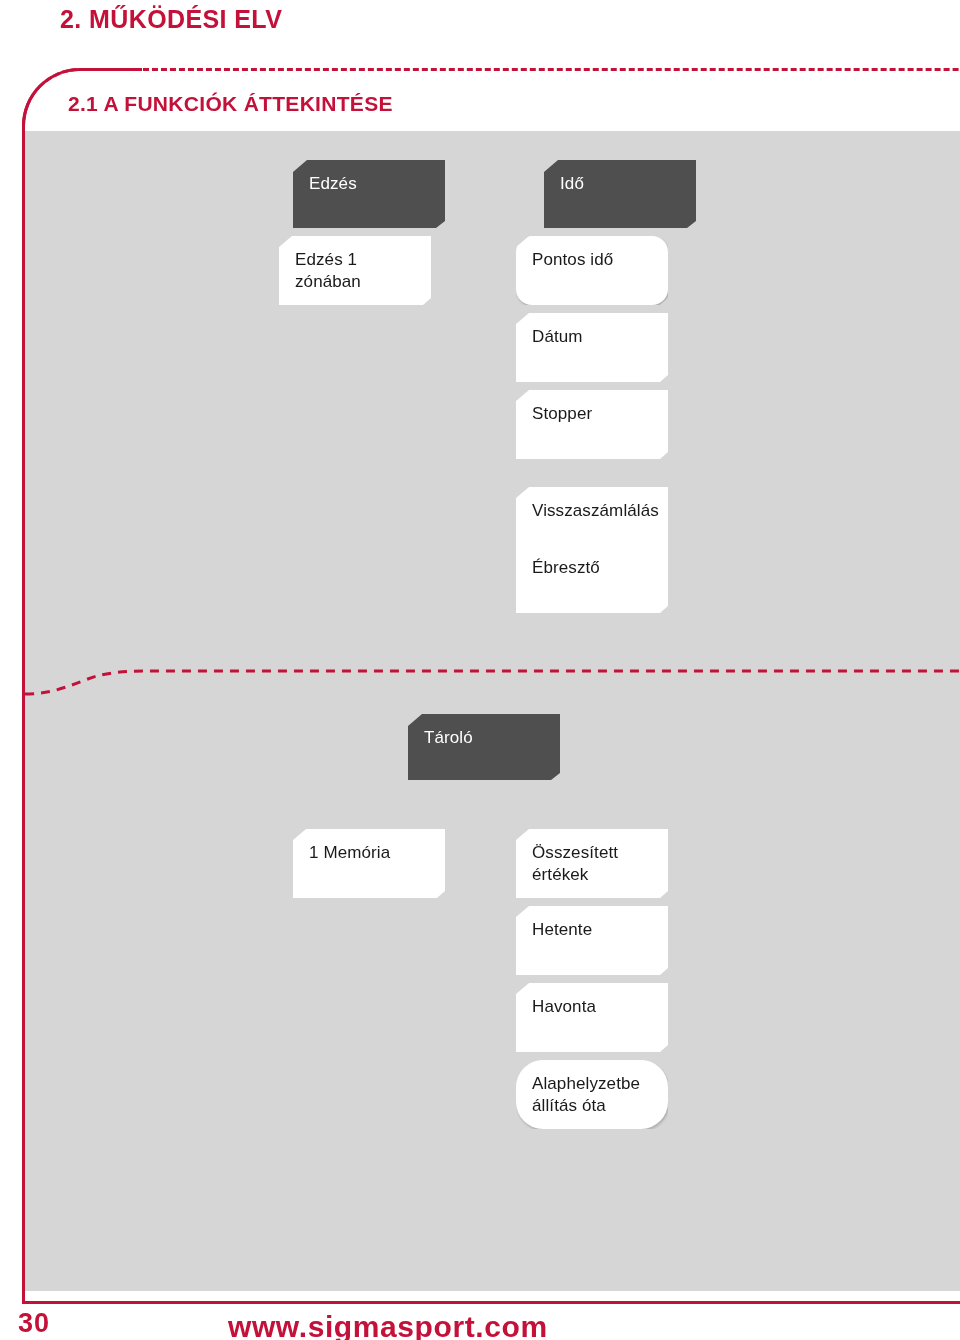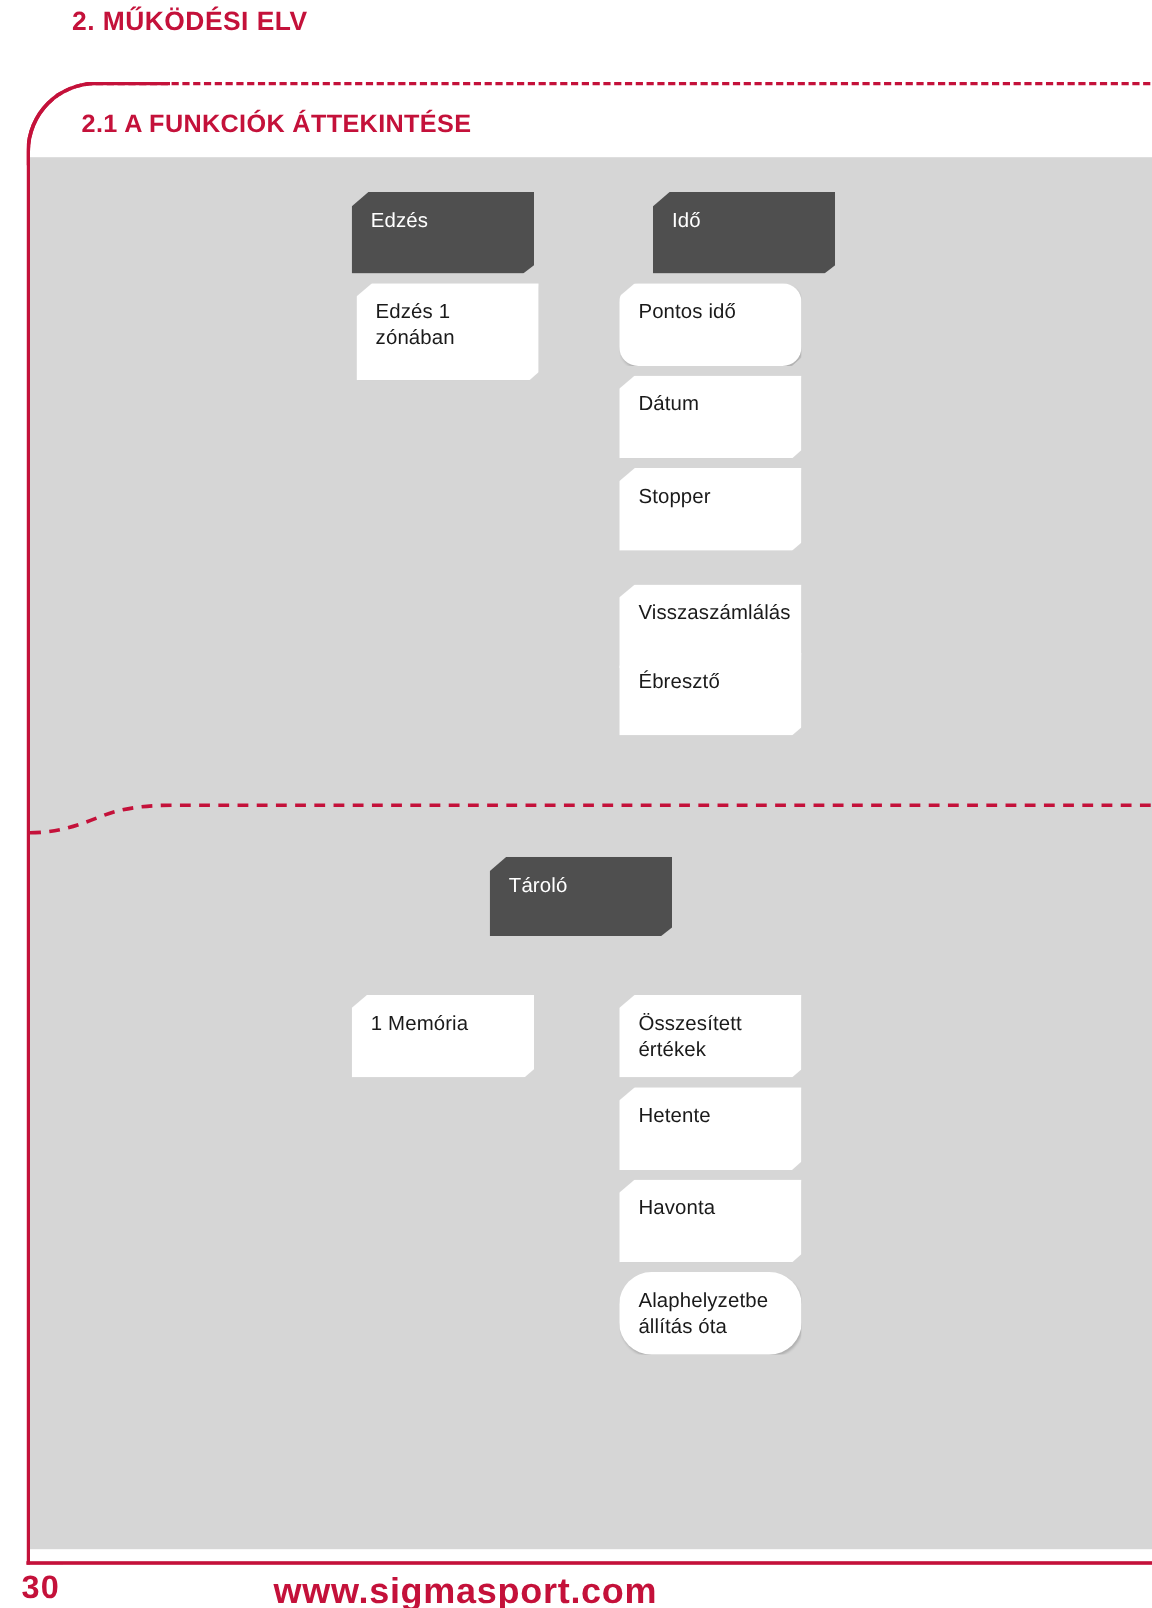--- a/index.html
+++ b/index.html
@@ -14,21 +14,21 @@
     overflow: hidden;
     font-family: "Liberation Sans", sans-serif;
     -webkit-font-smoothing: antialiased;
   }
 
   
   .chapter-title {
     position: absolute;
     left: 60px;
     top: 5px;
-    font-size: 22px;
+    font-size: 25px;
     font-weight: bold;
     letter-spacing: 0.4px;
     color: #c4113a;
     white-space: nowrap;
   }
 
   
   .panel-frame {
     position: absolute;
     left: 22px;
@@ -152,21 +152,21 @@
 <div class="gray-panel"></div>
 
 <div class="divider">
   <svg width="935" height="44" viewBox="0 0 935 44">
     <path d="M 0 42 C 34 42, 56 28, 72 24 C 88 20, 104 19, 120 19 L 935 19" fill="none" stroke="#c4113a" stroke-width="3" stroke-dasharray="9 7"></path>
   </svg>
 </div>
 
 <div id="boxes-layer">
     <div class="flow-box head" style="left: 293px; top: 160px; width: 152px; height: 68px;">Edzés</div>
-    <div class="flow-box leaf" style="left: 297px; top: 236px; width: 152px; height: 81px;">Edzés 1<br>zónában</div>
+    <div class="flow-box leaf" style="left: 279px; top: 236px; width: 152px; height: 69px;">Edzés 1<br>zónában</div>
     <div class="flow-box head" style="left: 516px; top: 160px; width: 152px; height: 68px; margin-left: 28px;">Idő</div>
     <div class="flow-box leaf" style="left: 516px; top: 236px; width: 152px; height: 69px; border-radius: 16px;">Pontos idő</div>
     <div class="flow-box leaf" style="left: 516px; top: 313px; width: 152px; height: 69px;">Dátum</div>
     <div class="flow-box leaf" style="left: 516px; top: 390px; width: 152px; height: 69px;">Stopper</div>
     <div class="flow-box leaf" style="left: 516px; top: 487px; width: 152px; height: 70px;">Visszaszámlálás</div>
     <div class="flow-box leaf" style="left: 516px; top: 544px; width: 152px; height: 69px;">Ébresztő</div>
     <div class="flow-box head" style="left: 408px; top: 714px; width: 152px; height: 66px;">Tároló</div>
     <div class="flow-box leaf" style="left: 293px; top: 829px; width: 152px; height: 69px;">1 Memória</div>
     <div class="flow-box leaf" style="left: 516px; top: 829px; width: 152px; height: 69px;">Összesített<br>értékek</div>
     <div class="flow-box leaf" style="left: 516px; top: 906px; width: 152px; height: 69px;">Hetente</div>

